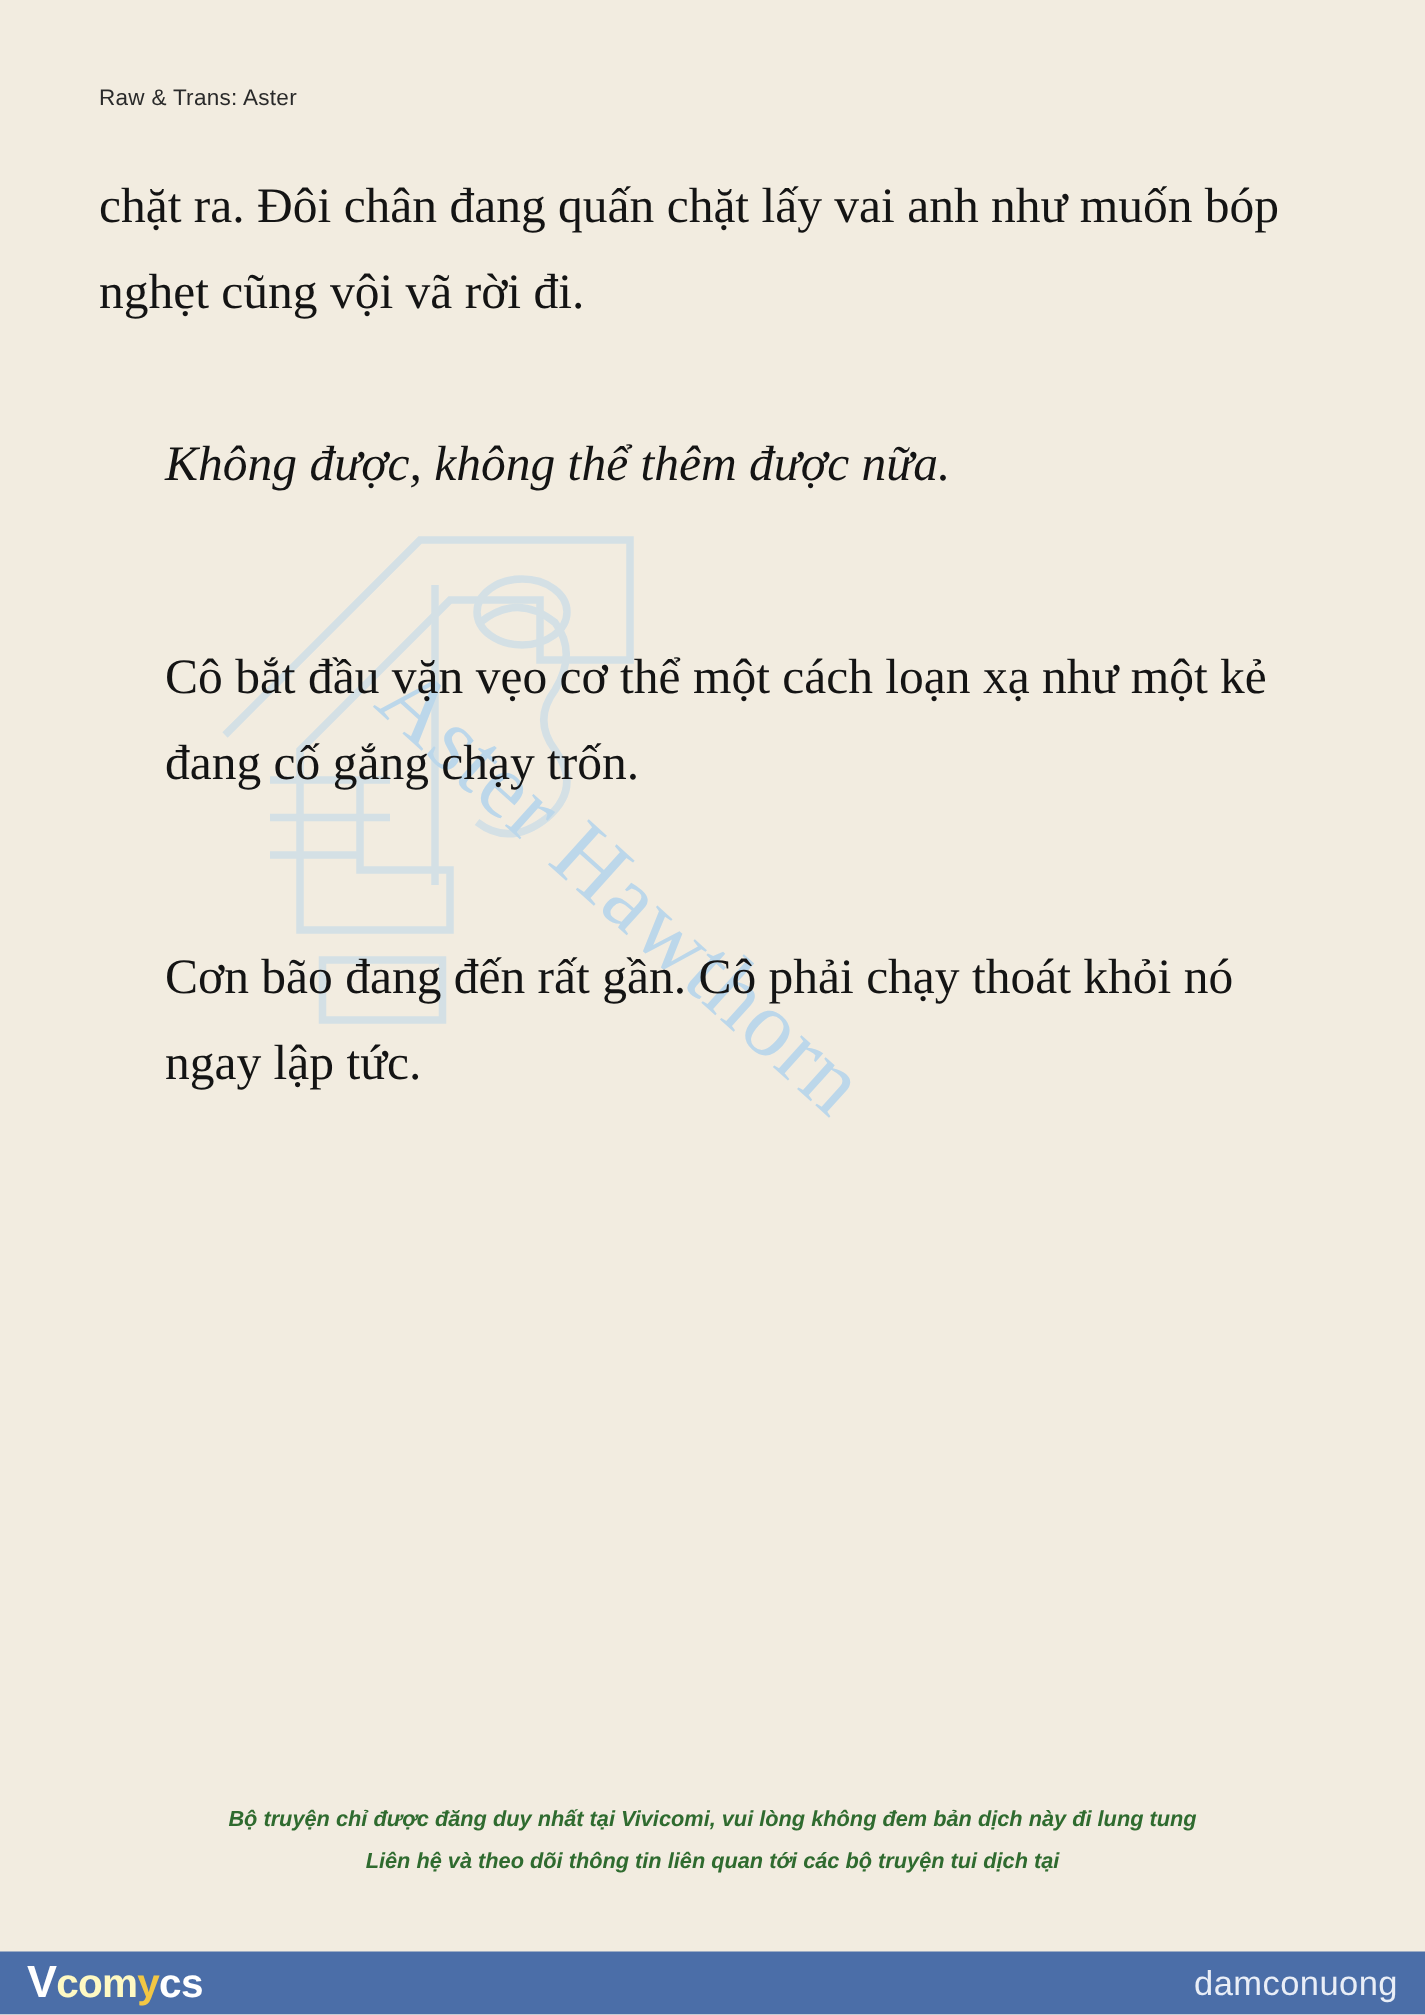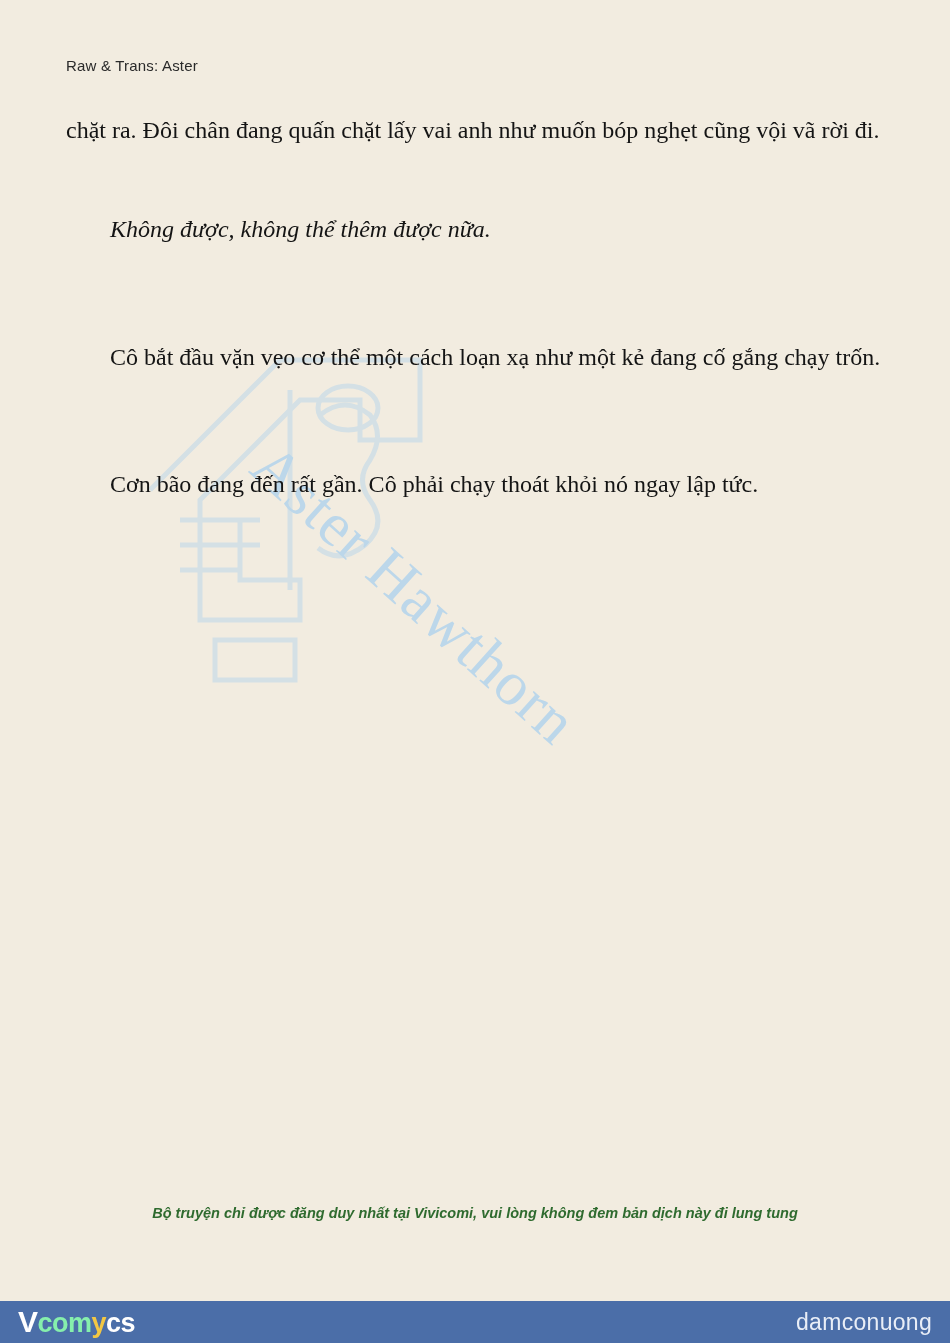--- a/index.html
+++ b/index.html
@@ -31,21 +31,21 @@
     color: #2a2a2a;
     letter-spacing: 0.2px;
   }
   .content {
     position: absolute;
     top: 110px;
     left: 66px;
     width: 818px;
   }
   .para {
-    font-size: 24px;
+    font-size: 33px;
     line-height: 1.72;
     color: #141414;
     margin: 0 0 58px 0;
     font-family: "Liberation Serif", serif;
   }
   .para.italic {
     font-style: italic;
   }
   .gap-lg { margin-bottom: 86px; margin-left: 44px; }
 
@@ -109,21 +109,21 @@
     font-family: "Liberation Sans", sans-serif;
     font-weight: bold;
     font-size: 27px;
     color: #ffffff;
     letter-spacing: -0.5px;
   }
   .brand .v {
     color: #ffffff;
     font-size: 30px;
   }
-  .brand .com { color: #86efac; }
+  .brand .com { color: #fef9c3; }
   .brand .y { color: #f2c744; }
   .brand .cs { color: #ffffff; }
   .bottom-right {
     font-family: "Liberation Sans", sans-serif;
     font-size: 23px;
     color: #e9eef7;
     letter-spacing: 0.3px;
   }
 </style>
 </head>
@@ -148,20 +148,21 @@
 
   <div class="content">
     <p class="para">chặt ra. Đôi chân đang quấn chặt lấy vai anh như muốn bóp nghẹt cũng vội vã rời đi.</p>
     <p class="para italic gap-lg">Không được, không thể thêm được nữa.</p>
     <p class="para gap-lg">Cô bắt đầu vặn vẹo cơ thể một cách loạn xạ như một kẻ đang cố gắng chạy trốn.</p>
     <p class="para gap-lg">Cơn bão đang đến rất gần. Cô phải chạy thoát khỏi nó ngay lập tức.</p>
   </div>
 
   <div class="footer-notes">
     <div>Bộ truyện chỉ được đăng duy nhất tại Vivicomi, vui lòng không đem bản dịch này đi lung tung</div>
+    <div>Liên hệ và theo dõi thông tin liên quan tới các bộ truyện tui dịch tại</div>
   </div>
 
   <div class="bottom-bar">
     <div class="brand">
       <span class="v">V</span>
         <span class="com">com</span>
         <span class="y">y</span>
         <span class="cs">cs</span>
     </div>
     <div class="bottom-right">damconuong</div>

